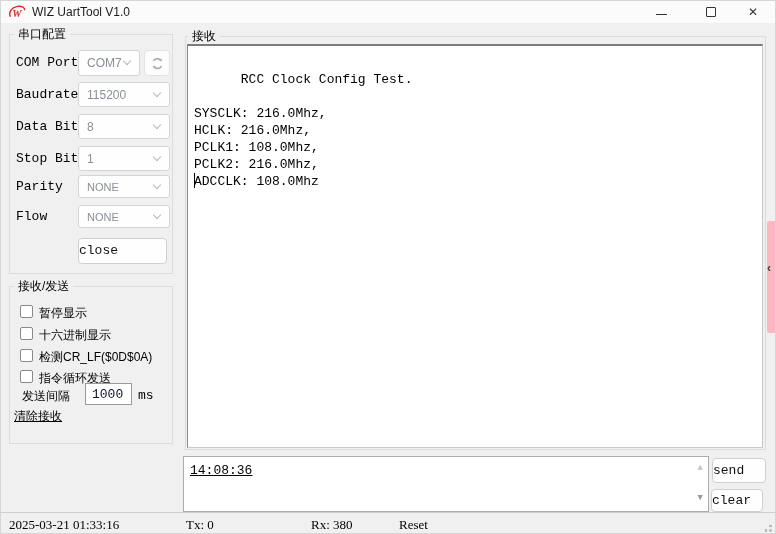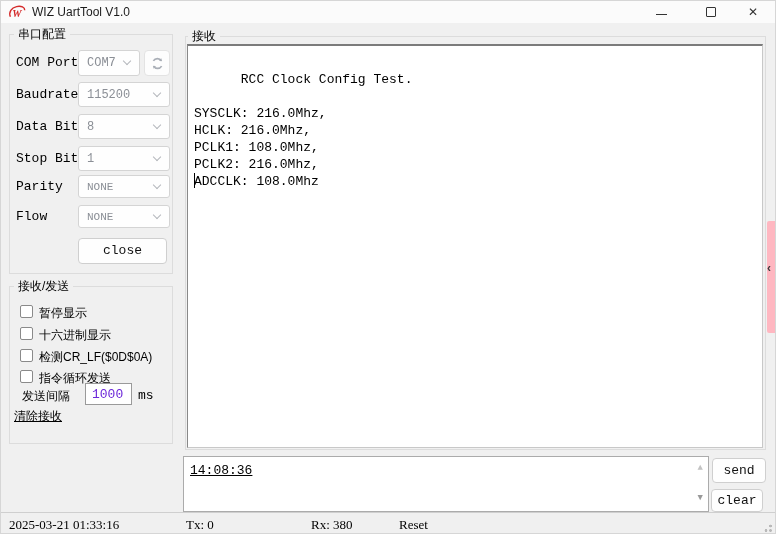--- a/index.html
+++ b/index.html
@@ -20,39 +20,39 @@
   .glyph-close{ font-size:12px; color:#333; line-height:22px; }
 
   
   .groupbox{ position:absolute; border:1px solid #dcdcdc; }
   .group-label{ position:absolute; top:-9px; left:4px; background:#f0f0f0; padding:0 4px;
                 font-size:12px; color:#000; white-space:nowrap; }
 
   
   .field-label{ position:absolute; font-family:"Liberation Mono","DejaVu Sans Mono",monospace;
                 font-size:13px; color:#000; white-space:nowrap; }
-  .dropdown{ position:absolute; background:#fefefe; border:1px solid #d4d4d4; border-radius:3px;font-family:Liberation Mono, monospace; }
+  .dropdown{ position:absolute; background:#fefefe; border:1px solid #d4d4d4; border-radius:3px; }
   .dropdown .val{ position:absolute; left:8px; top:50%; transform:translateY(-50%);
                   font-size:12px; color:#8b8f96; }
   .chev{ position:absolute; right:9px; top:50%; width:6px; height:6px; margin-top:-5px;
          border-right:1.5px solid #b4b7bc; border-bottom:1.5px solid #b4b7bc; transform:rotate(45deg); }
   .btn{ position:absolute; background:#fefefe; border:1px solid #cfcfcf; border-radius:4px;
         font-family:"Liberation Mono","DejaVu Sans Mono",monospace; font-size:13px; color:#111;
-        text-align:center; cursor:default; }
+        cursor:default; }
   .refresh-btn{ position:absolute; background:#fdfdfd; border:1px solid #e3e3e3; border-radius:4px;
                 display:flex; align-items:center; justify-content:center; }
 
   
   .cb-row{ position:absolute; height:16px; }
   .cb-box{ position:absolute; left:0; top:1px; width:13px; height:13px; background:#fff;
            border:1px solid #8a8a8a; border-radius:2px; }
   .cb-label{ position:absolute; left:19px; top:1px; font-size:12px; color:#000; white-space:nowrap; }
   .interval-input{ position:absolute; width:47px; height:22px; border:1px solid #9a9a9a; background:#fff;
                    font-family:"Liberation Mono","DejaVu Sans Mono",monospace; font-size:13px;
-                   padding-left:6px; color:#6d28d9; }
+                   padding-left:6px; color:#0f172a; }
   .link{ position:absolute; font-size:12px; color:#000; text-decoration:underline; white-space:nowrap; }
 
   
   .console{ position:absolute; background:#fff; border:1px solid #c8c8c8;
             border-top:2px solid #7b7b7b; border-left:1px solid #888;
             font-family:"Liberation Mono","DejaVu Sans Mono",monospace; font-size:13px;
             line-height:17px; color:#000; padding:8px 6px; white-space:pre; overflow:hidden; }
   .caret{ position:absolute; left:6px; width:1px; height:15px; background:#000; }
 
   

